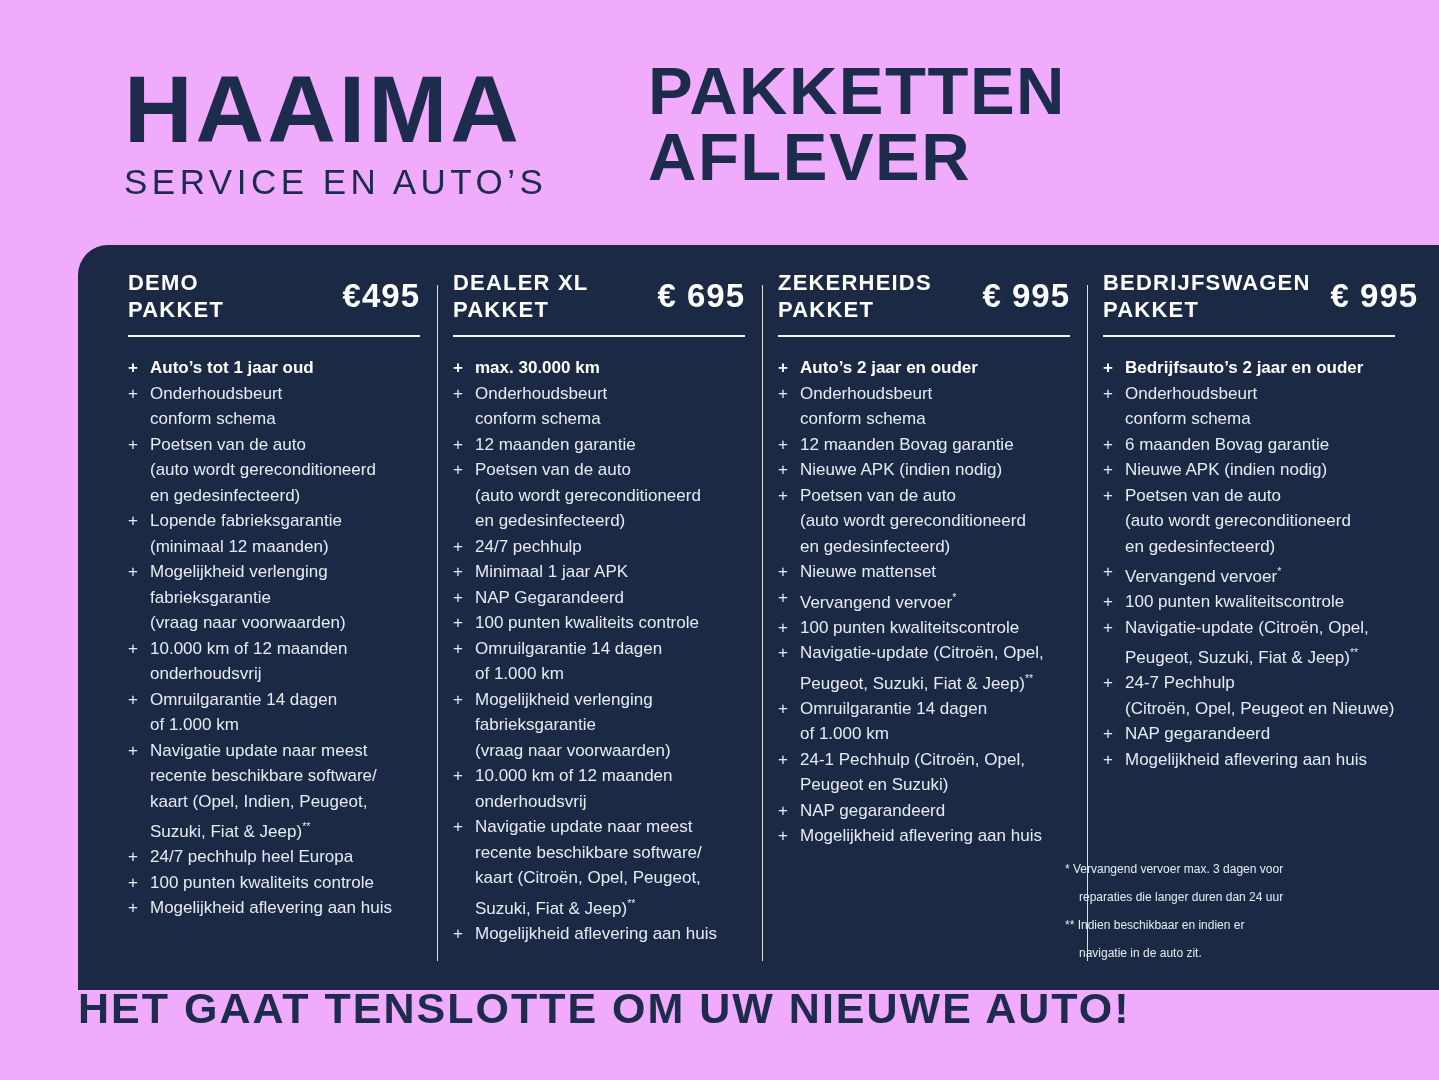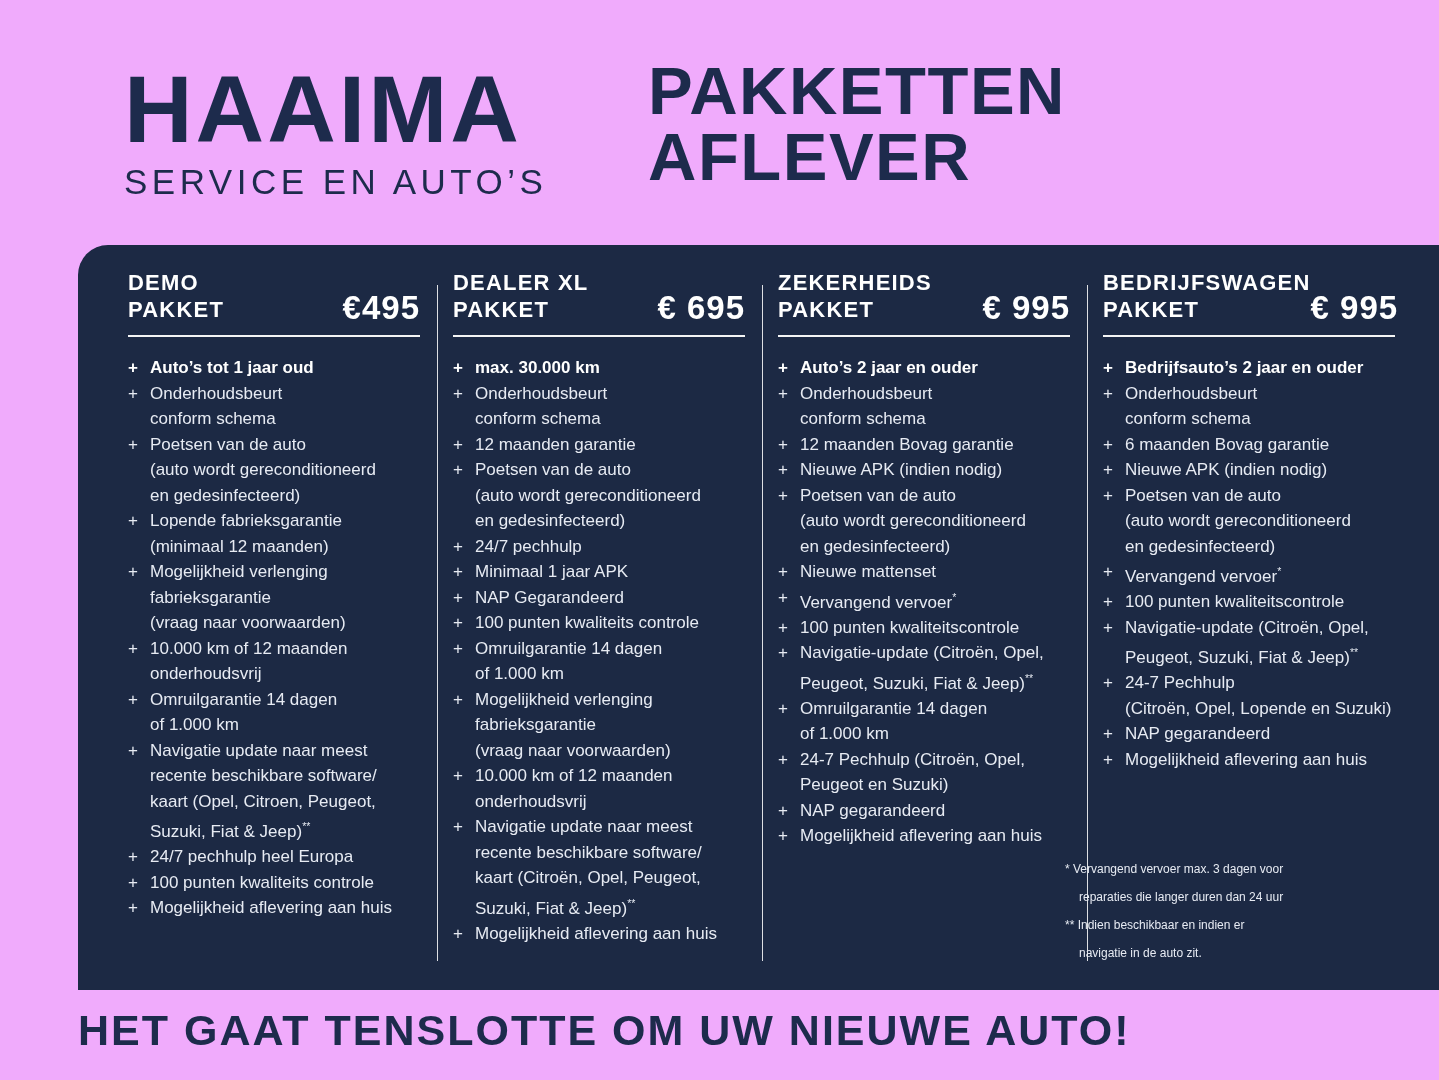--- a/index.html
+++ b/index.html
@@ -27,37 +27,37 @@
   .divider{position:absolute;top:40px;height:676px;width:1px;background:rgba(255,255,255,0.85);}
   .divider-1{left:359px;}
   .divider-2{left:684px;}
   .divider-3{left:1009px;}
   
   .pkg-column{position:absolute;top:24px;width:292px;color:#ffffff;}
   .pkg-column:nth-of-type(1){left:50px;}
   .pkg-column:nth-of-type(2){left:375px;}
   .pkg-column:nth-of-type(3){left:700px;}
   .pkg-column:nth-of-type(4){left:1025px;}
-  .pkg-header{display:flex;justify-content:space-between;align-items:flex-end;}
+  .pkg-header{display:flex;justify-content:space-between;align-items:center;gap:20px;}
   .pkg-name{font-size:22px;font-weight:700;letter-spacing:1.2px;line-height:27px;white-space:nowrap;}
   .pkg-price{font-size:33px;font-weight:700;letter-spacing:1px;line-height:30px;white-space:nowrap;}
   .pkg-rule{height:2px;background:#ffffff;margin-top:12px;opacity:.95;}
   .pkg-items{margin-top:18px;font-size:17px;line-height:25.5px;color:var(--body-text);font-weight:400;}
   .item{position:relative;padding-left:22px;}
   .item .plus{position:absolute;left:0;top:0;}
   .item.bold{font-weight:700;color:#ffffff;}
   .line{white-space:nowrap;}
   .sup{font-size:62%;vertical-align:super;}
   
   .footnotes{position:absolute;left:987px;top:610px;font-size:12px;line-height:28px;color:var(--body-text);}
   .fn-line{white-space:nowrap;}
   .fn-line.indent{padding-left:14px;}
   
   .footer-tagline{
-    position:absolute;left:78px;top:1006px;color:var(--navy);
+    position:absolute;left:78px;top:984px;color:var(--navy);
     font-weight:900;font-size:43px;letter-spacing:2px;white-space:nowrap;
   }
 </style>
 </head>
 <body>
 
 <div class="page">
 
   <div class="brand">
     <div class="brand-name">HAAIMA</div>
@@ -118,21 +118,21 @@
             </div>
             <div class="item">
               <span class="plus">+</span>
               <div class="line">Omruilgarantie 14 dagen</div>
               <div class="line">of 1.000 km</div>
             </div>
             <div class="item">
               <span class="plus">+</span>
               <div class="line">Navigatie update naar meest</div>
               <div class="line">recente beschikbare software/</div>
-              <div class="line">kaart (Opel, Citroen,  Peugeot,</div>
+              <div class="line">kaart (Opel, Indien,  Peugeot,</div>
               <div class="line">Suzuki, Fiat &amp; Jeep)<span class="sup">**</span></div>
             </div>
             <div class="item">
               <span class="plus">+</span>
               <div class="line">24/7 pechhulp heel Europa</div>
             </div>
             <div class="item">
               <span class="plus">+</span>
               <div class="line">100 punten kwaliteits controle</div>
             </div>
@@ -266,21 +266,21 @@
               <div class="line">Navigatie-update (Citroën, Opel,</div>
               <div class="line">Peugeot, Suzuki, Fiat &amp; Jeep)<span class="sup">**</span></div>
             </div>
             <div class="item">
               <span class="plus">+</span>
               <div class="line">Omruilgarantie 14 dagen</div>
               <div class="line">of 1.000 km</div>
             </div>
             <div class="item">
               <span class="plus">+</span>
-              <div class="line">24-7 Pechhulp (Citroën, Opel,</div>
+              <div class="line">24-1 Pechhulp (Citroën, Opel,</div>
               <div class="line">Peugeot en Suzuki)</div>
             </div>
             <div class="item">
               <span class="plus">+</span>
               <div class="line">NAP gegarandeerd</div>
             </div>
             <div class="item">
               <span class="plus">+</span>
               <div class="line">Mogelijkheid aflevering aan huis</div>
             </div>
@@ -328,21 +328,21 @@
               <div class="line">100 punten kwaliteitscontrole</div>
             </div>
             <div class="item">
               <span class="plus">+</span>
               <div class="line">Navigatie-update (Citroën, Opel,</div>
               <div class="line">Peugeot, Suzuki, Fiat &amp; Jeep)<span class="sup">**</span></div>
             </div>
             <div class="item">
               <span class="plus">+</span>
               <div class="line">24-7 Pechhulp</div>
-              <div class="line">(Citroën, Opel, Lopende en Suzuki)</div>
+              <div class="line">(Citroën, Opel, Peugeot en Nieuwe)</div>
             </div>
             <div class="item">
               <span class="plus">+</span>
               <div class="line">NAP gegarandeerd</div>
             </div>
             <div class="item">
               <span class="plus">+</span>
               <div class="line">Mogelijkheid aflevering aan huis</div>
             </div>
           </div>

